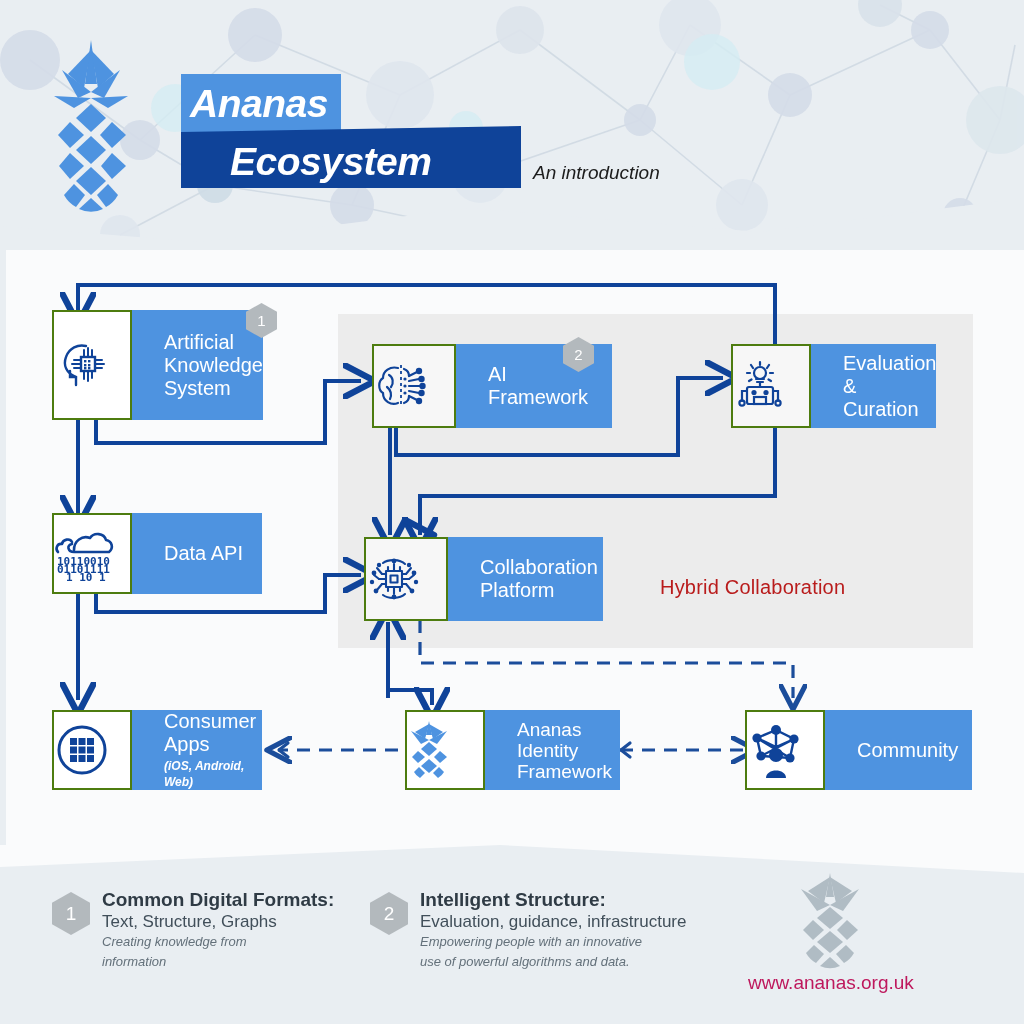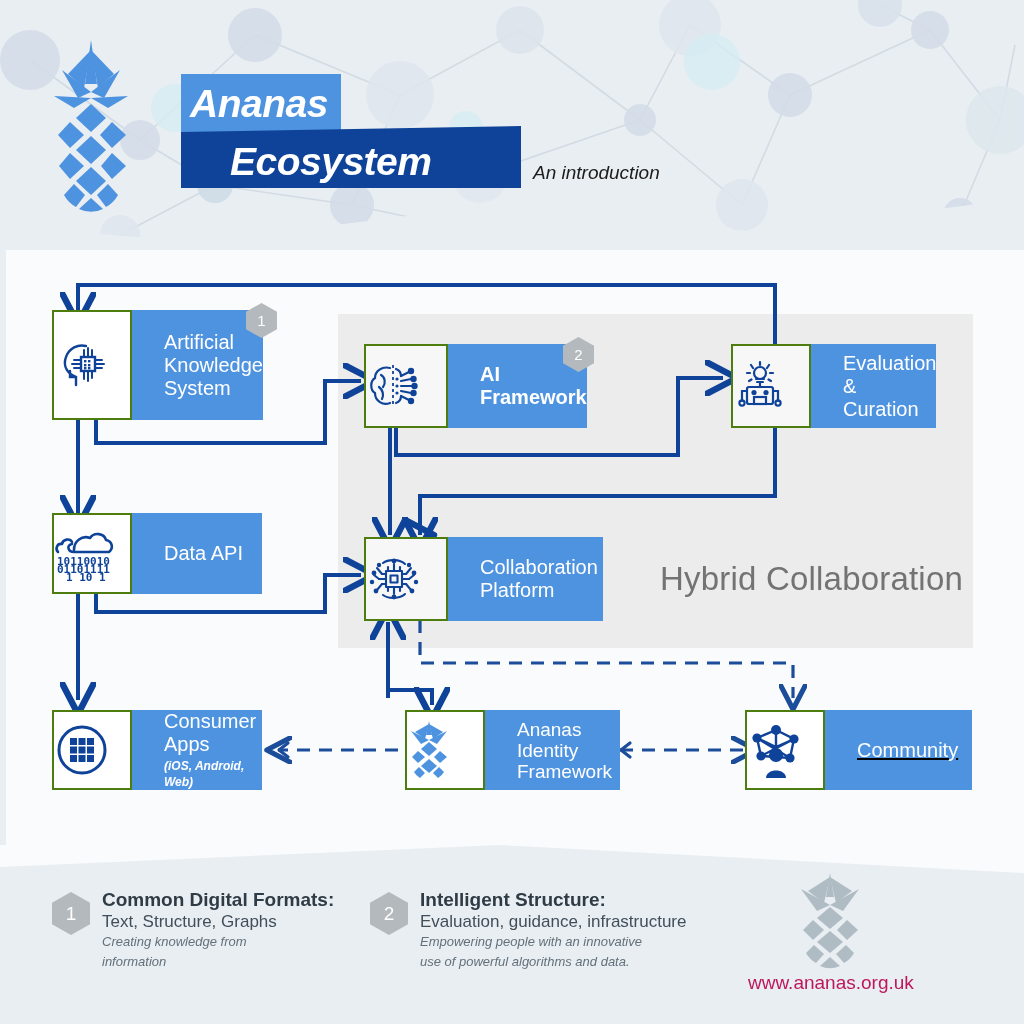--- a/index.html
+++ b/index.html
@@ -35,22 +35,22 @@
 
   
   .main{position:absolute;left:0;top:250px;width:1024px;height:595px;background:#fafbfc;}
   .left-strip{position:absolute;left:0;top:250px;width:6px;height:595px;background:#e9eef2;}
 
   .hybrid-panel{
     position:absolute;left:338px;top:314px;width:635px;height:334px;
     background:#ececec;
   }
   .hybrid-label{
-    position:absolute;left:660px;top:560px;
-    font-size:33px;color:#737373;letter-spacing:0.2px;white-space:nowrap;
+    position:absolute;left:660px;top:576px;
+    font-size:20px;color:#b91c1c;letter-spacing:0.2px;white-space:nowrap;
   }
 
   
   .node{position:absolute;box-sizing:border-box;display:flex;align-items:stretch;}
   .node .ico{
     flex:0 0 auto;background:#ffffff;border:2px solid #4d7c0f;
     display:flex;align-items:center;box-sizing:border-box;
   }
   .node .lbl{
     flex:1 1 auto;background:#4e93e0;color:#ffffff;
@@ -265,21 +265,21 @@
       </svg>
     </div>
     <div class="lbl">
       <div class="t">Artificial</div>
       <div class="t">Knowledge</div>
       <div class="t">System</div>
     </div>
   </div>
   <div class="hexbadge" style="left:246px;top:303px;">1</div>
 
-  <div class="node" style="left:364px;top:344px;width:220px;height:84px;font-weight:bold;">
+  <div class="node" style="left:372px;top:344px;width:240px;height:84px;">
     <div class="ico" style="width:84px;background:#f7f7f7;">
       <svg width="54" height="54" viewBox="0 0 54 54">
         <g fill="none" stroke="#0f4399" stroke-width="2.2" stroke-linecap="round">
           <path d="M24 9 C16 7 9 12 9 19 C4 22 4 31 9 34 C9 42 17 47 24 44"></path>
           <path d="M15 16 C19 18 20 24 17 28 M13 28 C17 31 18 36 16 40"></path>
           <path d="M30 10 C33 11 35 14 35 17 M30 44 C33 43 35 40 35 37"></path>
           <path d="M35 17 L43 13 M35 22 L45 20 M35 27 L46 27 M35 32 L45 34 M35 37 L43 41"></path>
         </g>
         <path d="M27 6 L27 48" stroke="#0f4399" stroke-width="1.8" stroke-dasharray="3 3"></path>
         <g fill="#0f4399">
@@ -423,21 +423,21 @@
         </g>
       </svg>
     </div>
     <div class="lbl">
       <div class="t" style="font-size:19px;line-height:21px;">Ananas</div>
       <div class="t" style="font-size:19px;line-height:21px;">Identity</div>
       <div class="t" style="font-size:19px;line-height:21px;">Framework</div>
     </div>
   </div>
 
-  <div class="node" style="left:745px;top:710px;width:227px;height:80px;text-decoration:underline;">
+  <div class="node" style="left:745px;top:710px;width:227px;height:80px;">
     <div class="ico" style="width:80px;">
       <svg width="58" height="56" viewBox="0 0 58 56">
         <g stroke="#0f4399" stroke-width="2.4" fill="none">
           <path d="M10 16 L29 8 L47 17 L43 36 L14 34 Z"></path>
           <path d="M10 16 L43 36 M47 17 L14 34 M29 8 L29 25 M10 16 L29 25 M47 17 L29 25"></path>
         </g>
         <g fill="#0f4399">
           <circle cx="29" cy="8" r="5"></circle>
             <circle cx="10" cy="16" r="4.6"></circle>
           <circle cx="47" cy="17" r="4.6"></circle>

